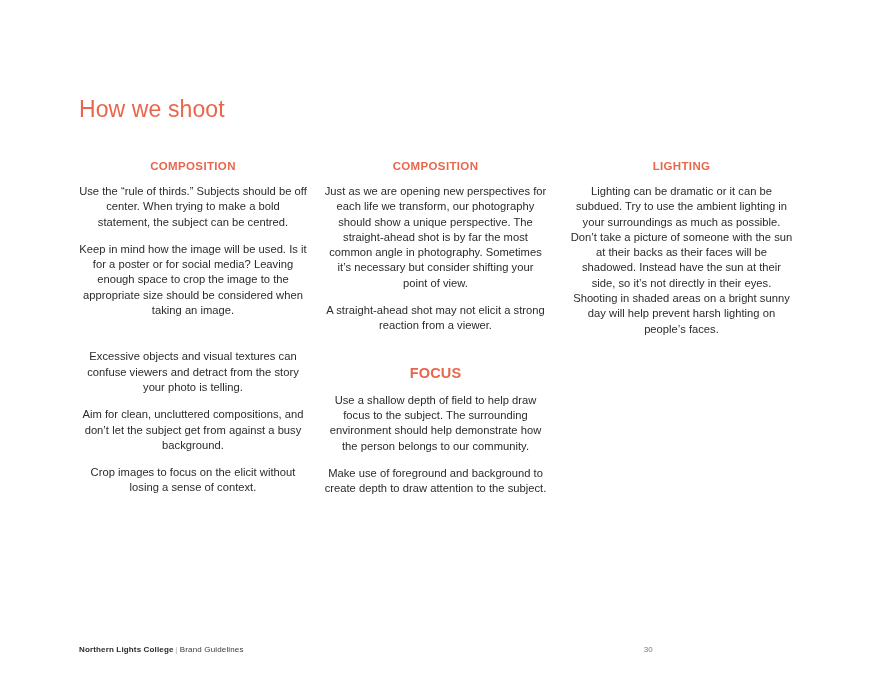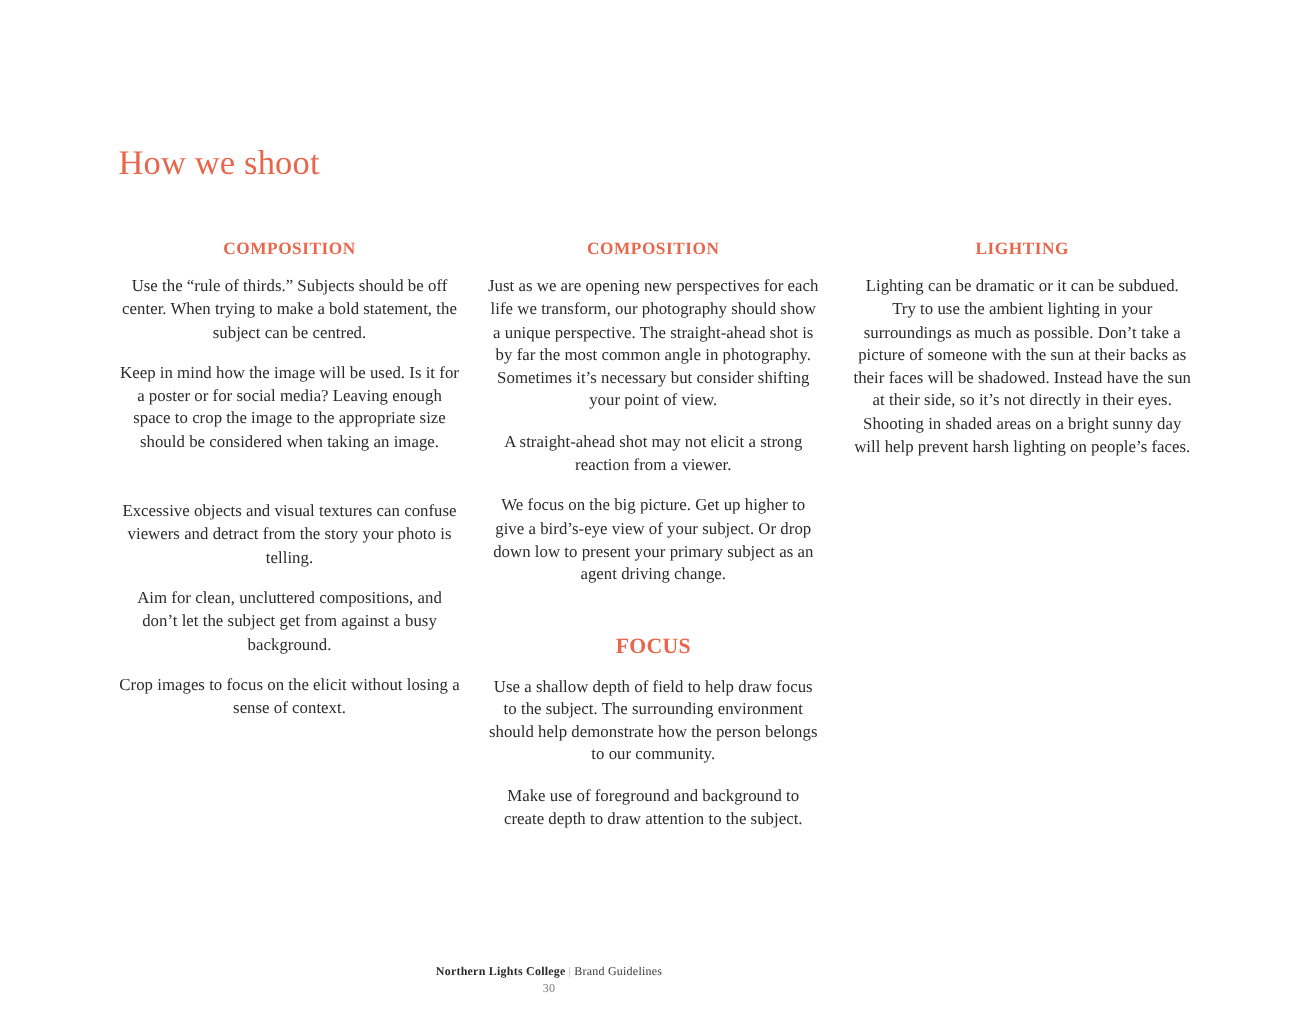--- a/index.html
+++ b/index.html
@@ -14,21 +14,20 @@
     -webkit-font-smoothing: antialiased;
     overflow: hidden;
   }
 
   .page {
     position: relative;
     width: 732px;
     height: 677px;
     background: #ffffff;
     box-sizing: border-box;
-    font-family: Liberation Serif, serif;
   }
 
   
   .page-title {
     position: absolute;
     left: 79px;
     top: 80px;
     font-size: 23px;
     line-height: 28px;
     font-weight: 400;
@@ -93,21 +92,20 @@
   
   .footer {
     position: absolute;
     left: 79px;
     right: 79px;
     bottom: 21px;
     height: 14px;
     display: flex;
     align-items: center;
     justify-content: space-between;
-    flex-direction: column;
   }
   .footer-left {
     font-size: 8px;
     line-height: 11px;
     color: #2b2b2b;
     letter-spacing: 0.15px;
     white-space: nowrap;
   }
   .footer-brand {
     font-weight: 700;
@@ -151,21 +149,20 @@
       </div>
 
     </div>
 
     <div class="col col-2">
 
       <div class="section-block">
         <h2 class="section-heading">COMPOSITION</h2>
         <p class="body">Just as we are opening new perspectives for each life we transform, our photography should show a unique perspective. The straight-ahead shot is by far the most common angle in photography. Sometimes it’s necessary but consider shifting your point of view.</p>
         <p class="body">A straight-ahead shot may not elicit a strong reaction from a viewer.</p>
-        <p class="body">We focus on the big picture. Get up higher to give a bird’s-eye view of your subject. Or drop down low to present your primary subject as an agent driving change.</p>
       </div>
 
       <div class="section-block gap-lg">
         <h2 class="section-heading big">FOCUS</h2>
         <p class="body">Use a shallow depth of field to help draw focus to the subject. The surrounding environment should help demonstrate how the person belongs to our community.</p>
         <p class="body">Make use of foreground and background to create depth to draw attention to the subject.</p>
       </div>
 
     </div>
 

